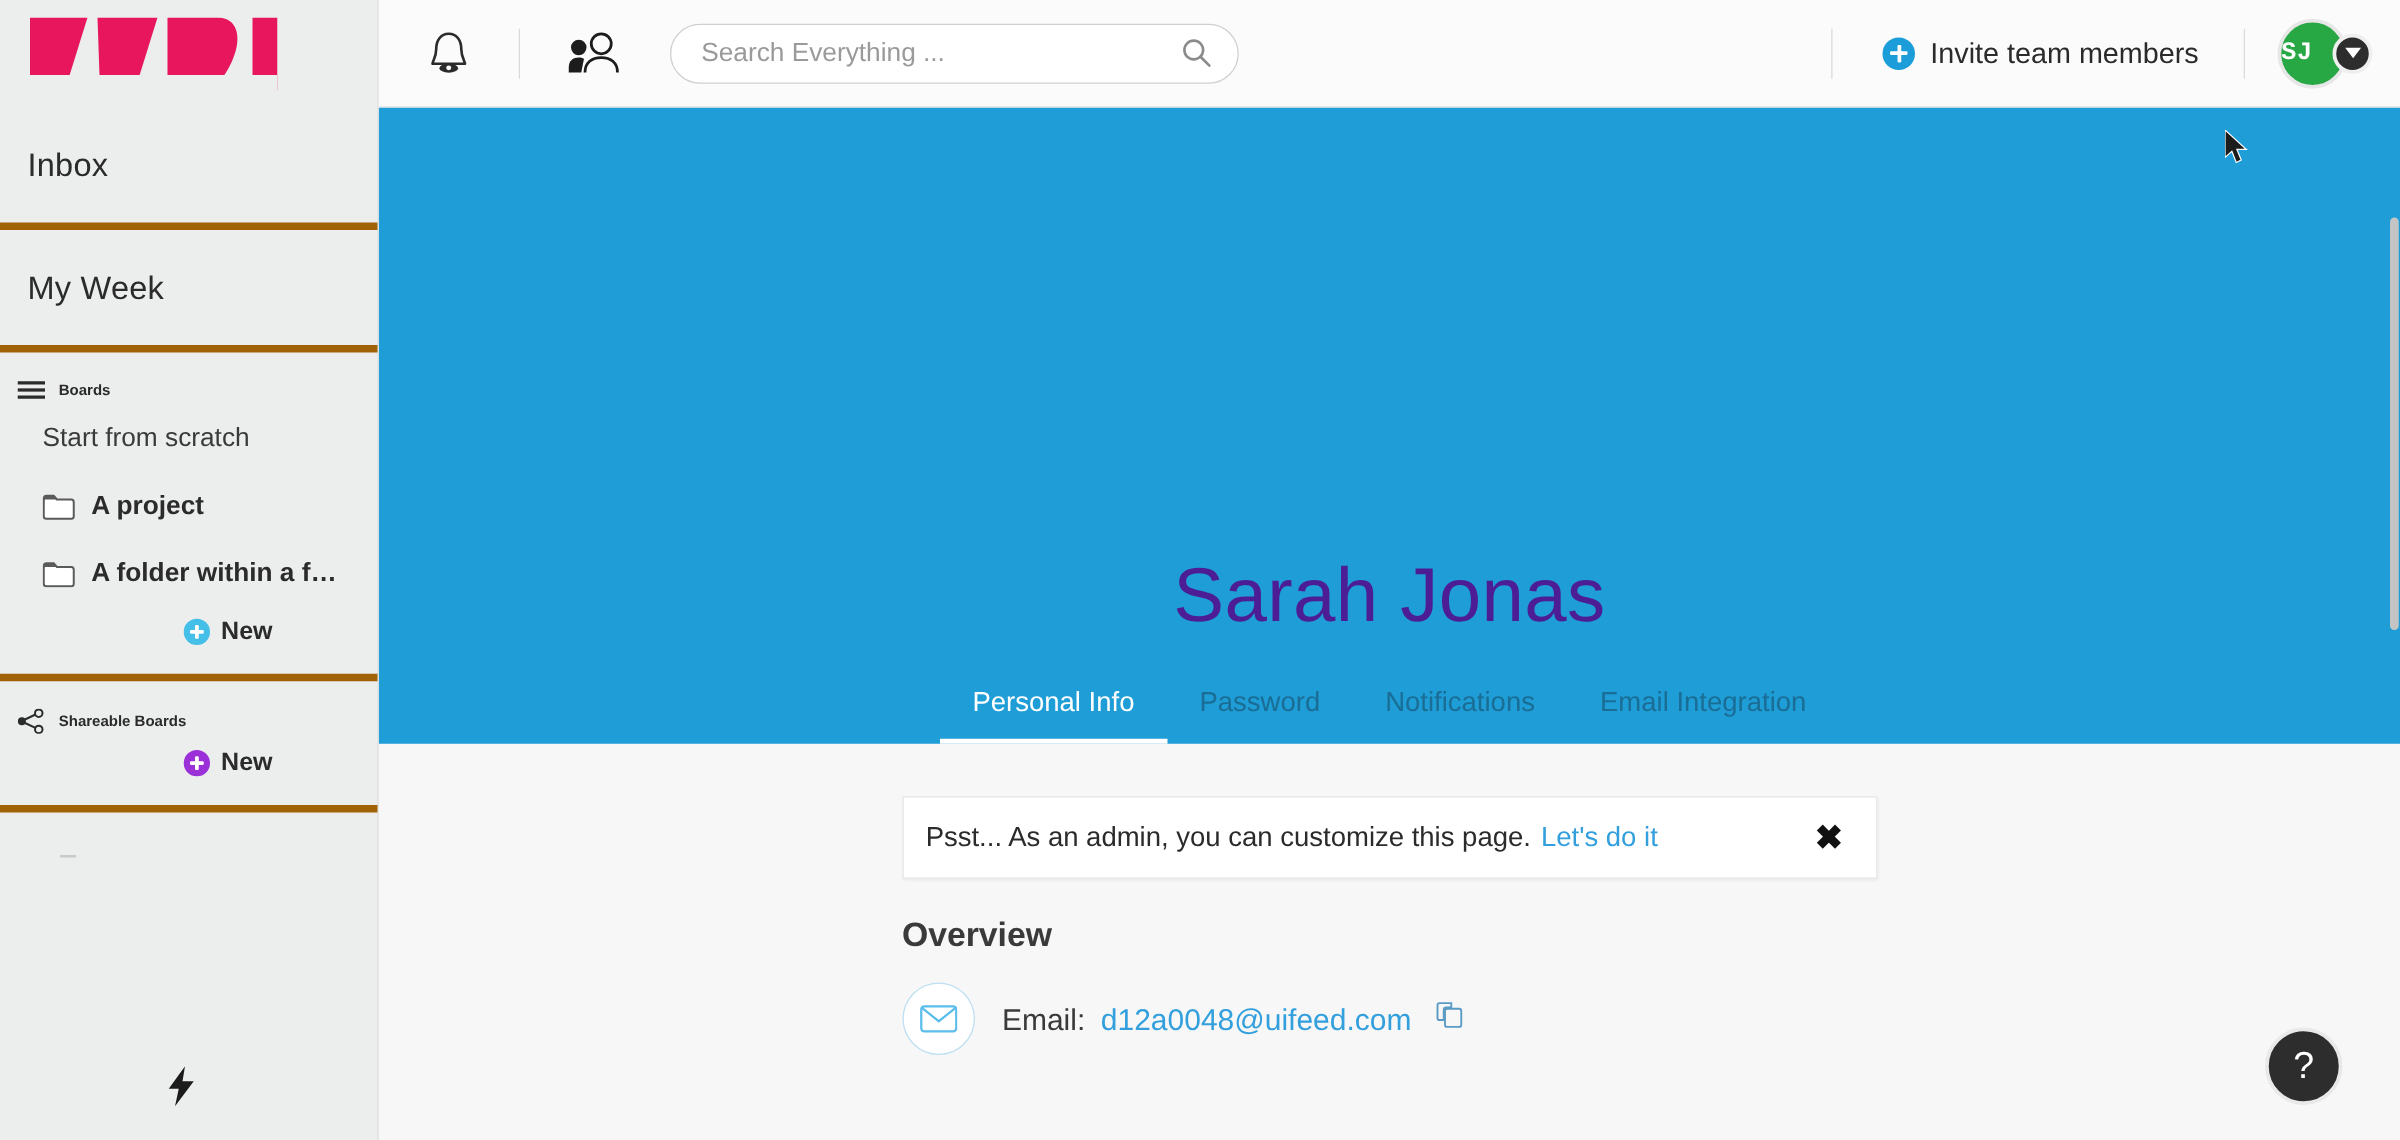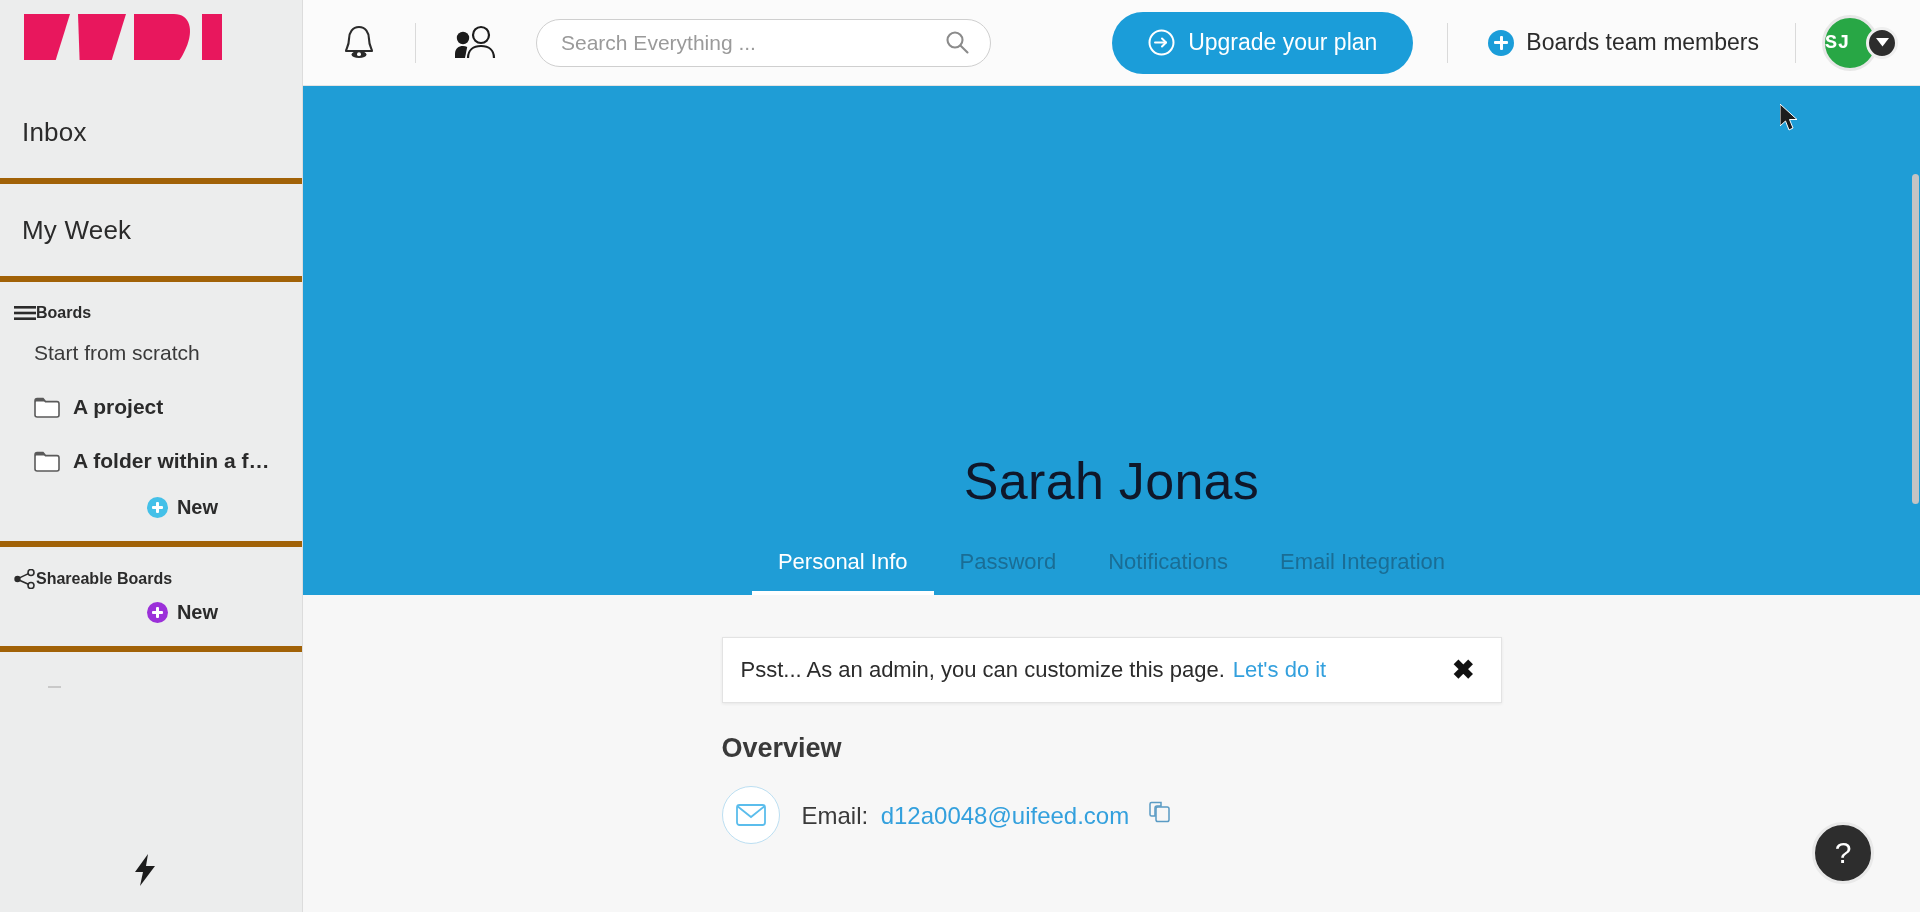--- a/index.html
+++ b/index.html
@@ -23,22 +23,22 @@
   }
   .logo-mark { display: block; }
 
   .sb-section { border-bottom: 6px solid #a16207; }
   .sb-row-big {
     height: 92px; display: flex; align-items: center;
     padding-left: 22px; font-size: 26px; color: #2b2b2b;
     letter-spacing: .2px; cursor: pointer;
   }
   .sb-head {
-    display: flex; align-items: center; 
-    padding: 22px 0 4px 14px; font-size: 16px; font-weight: 700; color: #2b2b2b;
+    display: flex; align-items: center; gap: 11px;
+    padding: 22px 0 4px 14px; font-size: 12px; font-weight: 700; color: #2b2b2b;
   }
   .sb-item {
     font-size: 21px; color: #3a3a3a; padding: 15px 0 15px 34px;
     display: flex; align-items: center; gap: 13px; cursor: pointer;
   }
   .sb-item.bold { font-weight: 700; color: #2b2b2b; }
   .sb-item .txt { white-space: nowrap; overflow: hidden; text-overflow: ellipsis; max-width: 230px; }
   .sb-new {
     display: flex; align-items: center; justify-content: flex-end;
     gap: 9px; padding: 8px 84px 22px 0; font-size: 20px;
@@ -116,21 +116,21 @@
 
   
   .content { flex: 1; position: relative; overflow: hidden; }
 
   .hero {
     height: 509px; background: #1f9dd6; position: relative;
     display: flex; flex-direction: column; align-items: center;
     justify-content: flex-end;
   }
   .hero-name {
-    color: #0f172a; font-size: 52px; font-weight: 400; letter-spacing: .3px;
+    color: #4c1d95; font-size: 61px; font-weight: 400; letter-spacing: .3px;
     margin-bottom: 38px;
   }
   .tabs { display: flex; align-items: flex-start; gap: 0; }
   .tab {
     font-size: 22px; color: #1a6d95; padding: 0 26px 20px 26px;
     cursor: pointer; position: relative; white-space: nowrap;
   }
   .tab.active { color: #ffffff; }
   .tab.active::after {
     content: ""; position: absolute; left: 0; right: 0; bottom: 0;
@@ -300,34 +300,26 @@
       <div class="search-box">
         <input type="text" value="" placeholder="Search Everything ..." style="">
         <svg width="25" height="25" viewBox="0 0 25 25">
           <circle cx="10" cy="10" r="7.5" fill="none" stroke="#8b8b8b" stroke-width="2.1"></circle>
           <line x1="15.4" y1="15.4" x2="22.5" y2="22.5" stroke="#8b8b8b" stroke-width="2.1" stroke-linecap="round"></line>
         </svg>
       </div>
 
       <div class="topbar-spacer"></div>
 
-      <button class="upgrade-btn" style="background: rgb(27, 157, 217);">
-        <svg width="27" height="27" viewBox="0 0 27 27">
-          <circle cx="13.5" cy="13.5" r="12" fill="none" stroke="#ffffff" stroke-width="2"></circle>
-          <line x1="7" y1="13.5" x2="18" y2="13.5" stroke="#ffffff" stroke-width="2" stroke-linecap="round"></line>
-          <polyline points="14,9.5 18,13.5 14,17.5" fill="none" stroke="#ffffff" stroke-width="2" stroke-linecap="round" stroke-linejoin="round"></polyline>
-        </svg>
-        <span>Upgrade your plan</span>
-      </button>
 
       <div class="vdiv" style="margin:0 34px;"></div>
 
       <div class="invite-btn">
         <span class="plus-badge invite-plus"></span>
-        <span>Boards team members</span>
+        <span>Invite team members</span>
       </div>
 
       <div class="vdiv" style="margin:0 26px 0 30px;"></div>
 
       <div class="avatar-group">
         <div class="avatar" style="background: rgb(40, 167, 69);">
           <span>SJ</span>
         </div>
         <div class="avatar-caret">
           <svg width="13" height="9" viewBox="0 0 13 9">

